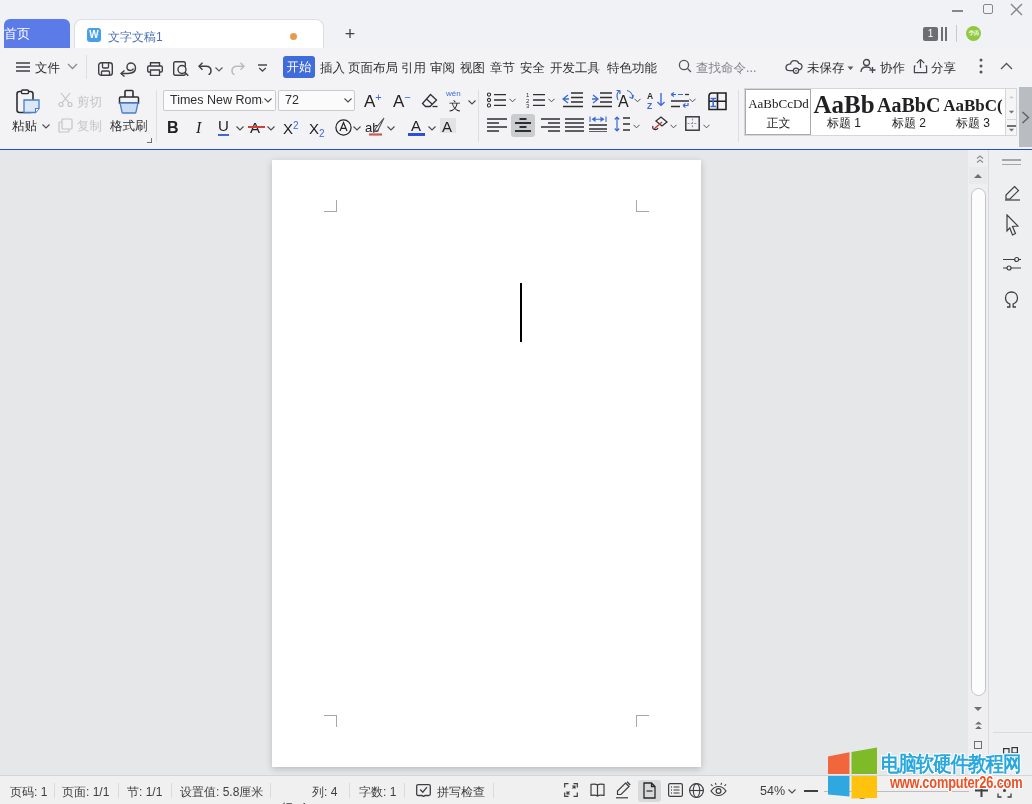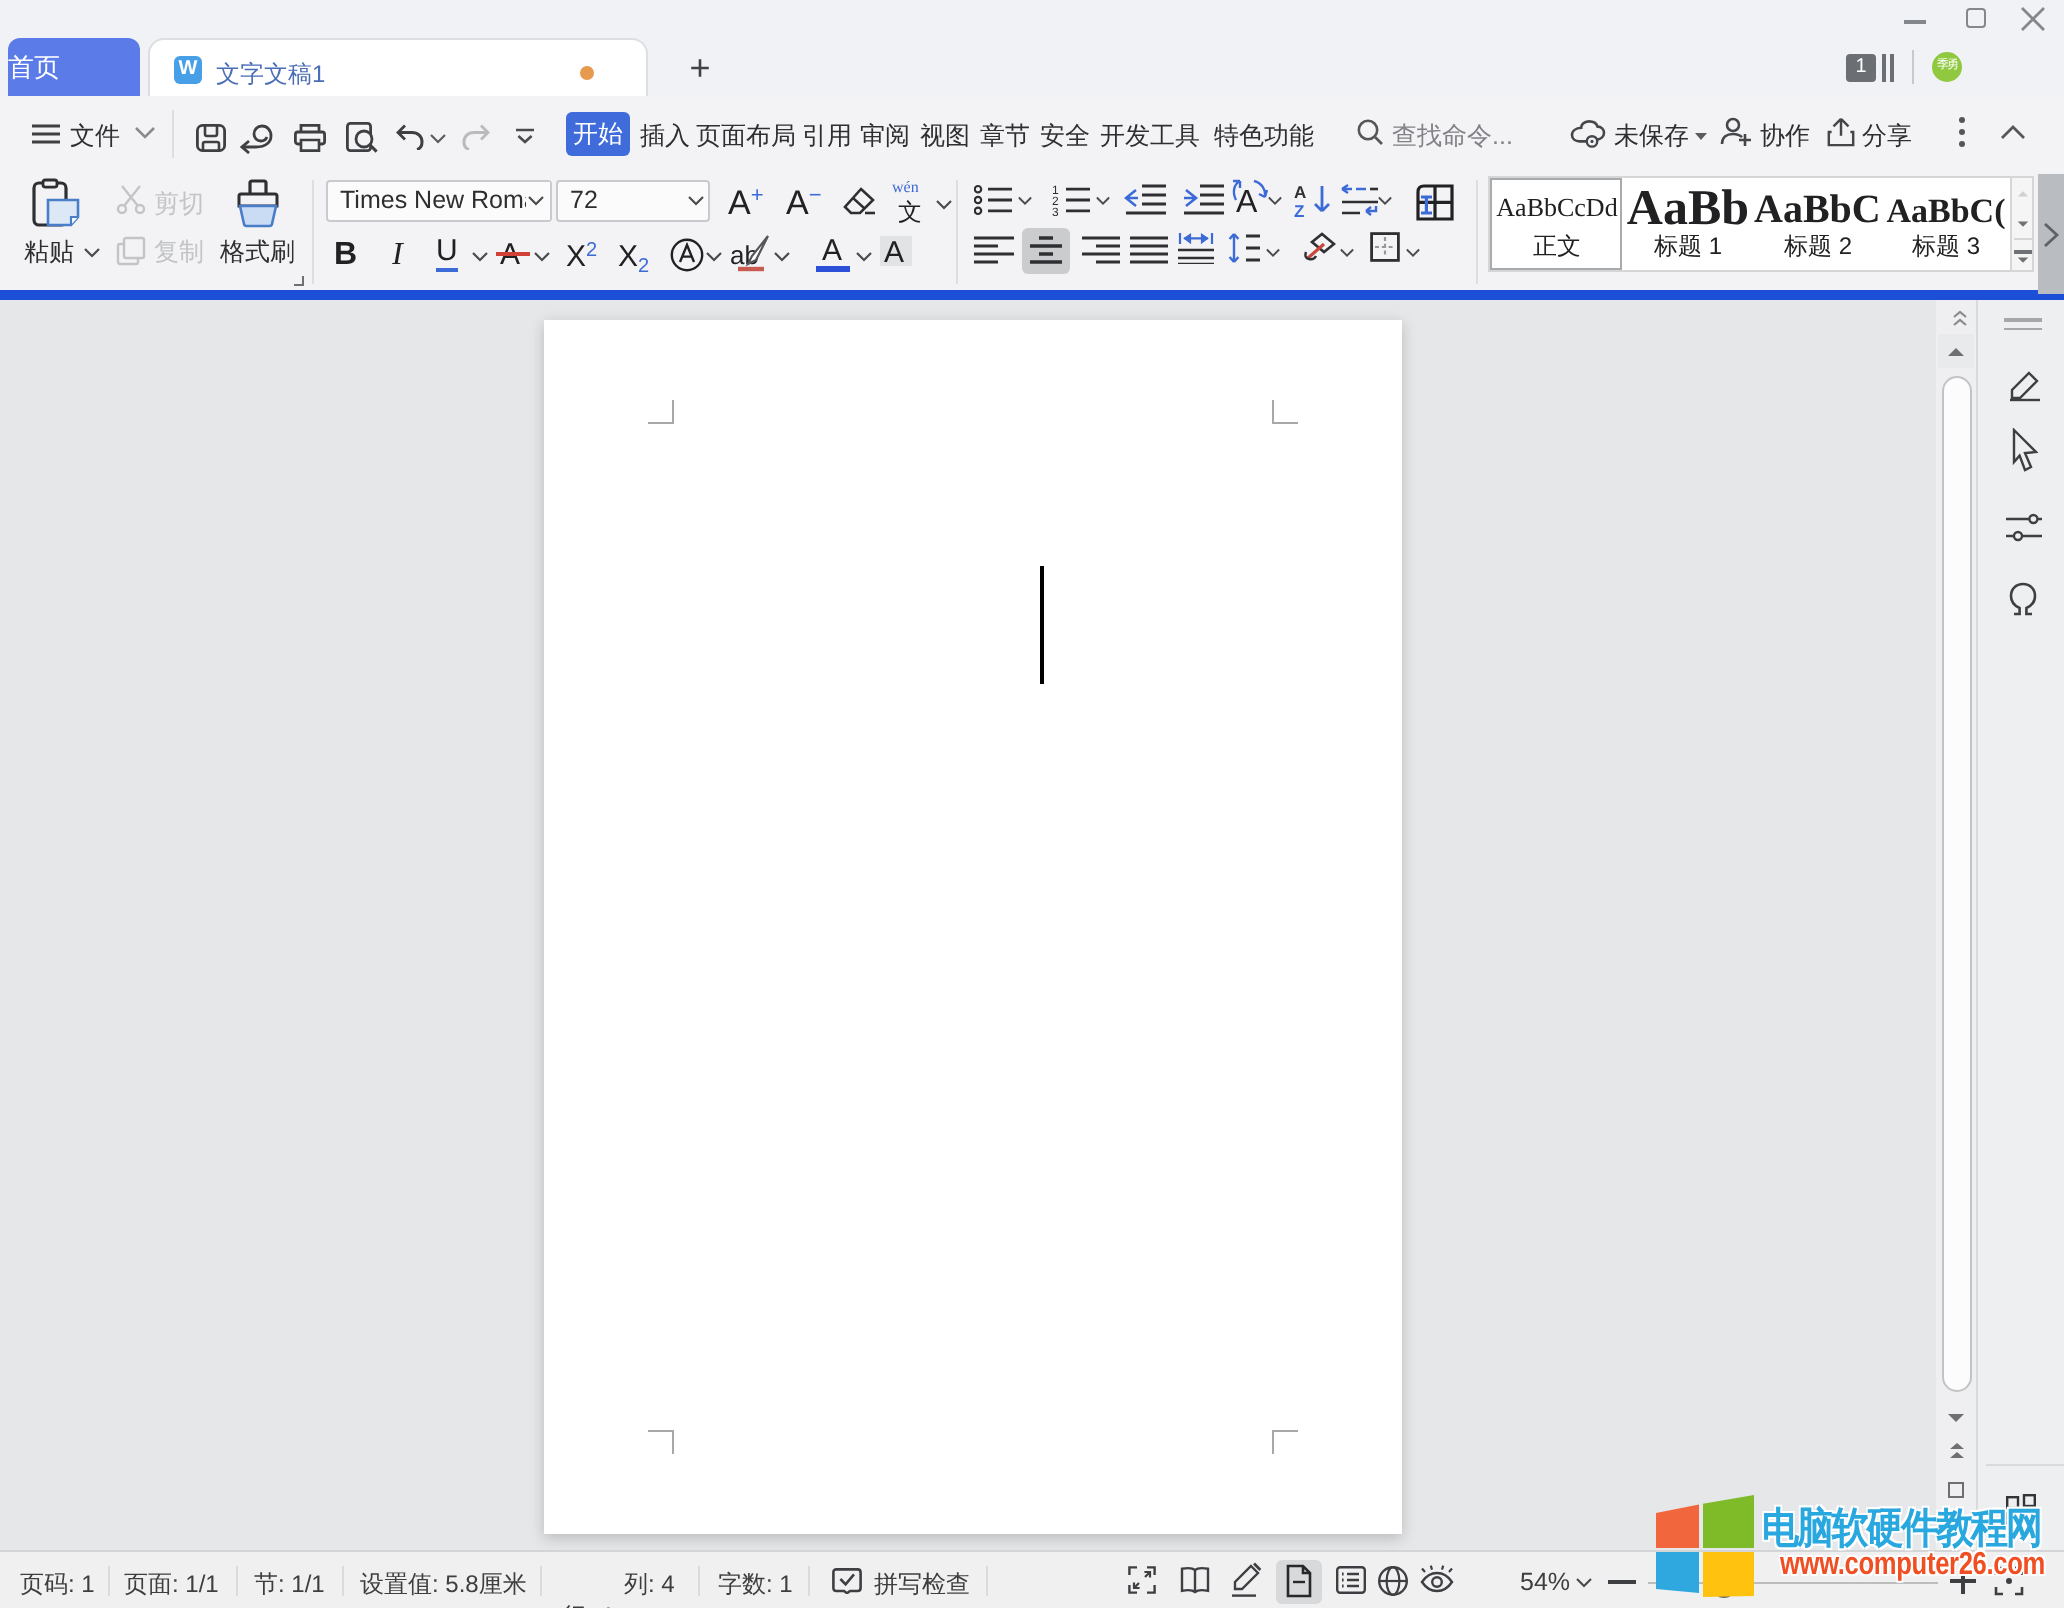--- a/index.html
+++ b/index.html
@@ -19,21 +19,21 @@
 #win-min { position:absolute; left:952px; top:10px; width:11px; height:2px; background:#84878C; }
 #win-max { position:absolute; left:983px; top:4px; width:10px; height:10px; border:1.4px solid #84878C; border-radius:2px; }
 
 #badge1 { position:absolute; left:923px; top:27px; width:15px; height:14px; background:#6B6E73; border-radius:2px; color:#fff; font-size:10px; text-align:center; line-height:14px; }
 #badge1b1 { position:absolute; left:941px; top:27px; width:2px; height:14px; background:#6B6E73; }
 #badge1b2 { position:absolute; left:945px; top:27px; width:2px; height:14px; background:#6B6E73; }
 #avsep { position:absolute; left:956px; top:25px; width:1px; height:17px; background:#C8C9CC; }
 #avatar { position:absolute; left:966px; top:26px; width:15px; height:15px; border-radius:50%; background:#90C83F; color:#fff; font-size:6px; text-align:center; line-height:15px; letter-spacing:-1px; }
 #uname { position:absolute; left:990px; top:27px; font-size:13px; color:#3A3A3C;margin-top:40px; }
 
-#ribbon { position:absolute; left:0; top:48px; width:1032px; height:102px; background:#F3F3F5; border-bottom:5px solid #1d4ed8; }
+#ribbon { position:absolute; left:0; top:48px; width:1032px; height:102px; background:#F3F3F5; border-bottom:1px solid #1d4ed8; }
 .mtext { position:absolute; top:12px; font-size:12.5px; color:#2F2F31; }
 #m-start { position:absolute; left:283px; top:8px; width:32px; height:22px; background:#3F6BDB; border-radius:3px; color:#fff; font-size:12.5px; text-align:center; line-height:22px; }
 
 .tlabel { position:absolute; font-size:12.5px; color:#2E2E30; }
 .tlabel-dis { position:absolute; font-size:12.5px; color:#C3C4C6; }
 .vsep { position:absolute; width:1px; background:#DDDEE0; }
 
 .combo { position:absolute; height:21px; background:#FBFBFC; border:1px solid #C9CACD; border-radius:2px; font-size:12.5px; color:#2E2E30; line-height:19px; padding-left:6px; overflow:hidden; white-space:nowrap; }
 
 #gallery { position:absolute; left:744px; top:40px; width:262px; height:48px; background:#fff; border:1px solid #D5D6D8; }
@@ -214,21 +214,21 @@
       <path d="M0.5 0.5 L4 4 L7.5 0.5" stroke="#4A4B4E" stroke-width="1.1" fill="none"></path>
     </svg>
 
   <div class="abs" style="left:364px;top:44px;font-size:17px;color:#212123;">A<span style="font-size:11px;color:#3C6BD8;position:relative;top:-6px;">+</span></div>
   <div class="abs" style="left:393px;top:44px;font-size:17px;color:#212123;">A<span style="font-size:11px;color:#3C6BD8;position:relative;top:-6px;">−</span></div>
   <svg class="abs" style="left:420px;top:45px;" width="18" height="16" viewBox="0 0 18 16">
       <path d="M10.5 1.5 L16.5 7 L10 13.5 L5.5 13.5 L2.5 10.5 Z" stroke="#2E2F33" stroke-width="1.3" fill="none"></path>
       <path d="M6.5 6 L12 11" stroke="#2E2F33" stroke-width="1.2"></path>
       <path d="M12.5 13.5 H17.5" stroke="#2E2F33" stroke-width="1.3"></path>
     </svg>
-  <div class="abs" style="left:446px;top:41px;font-size:8px;color:#3C6BD8;font-family:Liberation Serif, serif;">wén</div>
+  <div class="abs" style="left:446px;top:41px;font-size:8px;color:#3C6BD8;">wén</div>
   <div class="abs" style="left:449px;top:50px;font-size:12px;color:#212123;">文</div>
   <svg class="abs" style="left:468px;top:52px;" width="8" height="5" viewBox="0 0 8 5">
       <path d="M0.5 0.5 L4 4 L7.5 0.5" stroke="#4A4B4E" stroke-width="1.1" fill="none"></path>
     </svg>
 
   <div class="abs" style="left:167px;top:71px;font-size:16px;font-weight:bold;color:#212123;">B</div>
   <div class="abs" style="left:196px;top:71px;font-size:16px;font-style:italic;font-family:'Liberation Serif',serif;color:#212123;">I</div>
   <div class="abs" style="left:218px;top:70px;font-size:15px;color:#212123;border-bottom:2px solid #3C6BD8;line-height:16px;">U</div>
   <svg class="abs" style="left:236px;top:78px;" width="8" height="5" viewBox="0 0 8 5">
       <path d="M0.5 0.5 L4 4 L7.5 0.5" stroke="#4A4B4E" stroke-width="1.1" fill="none"></path>

